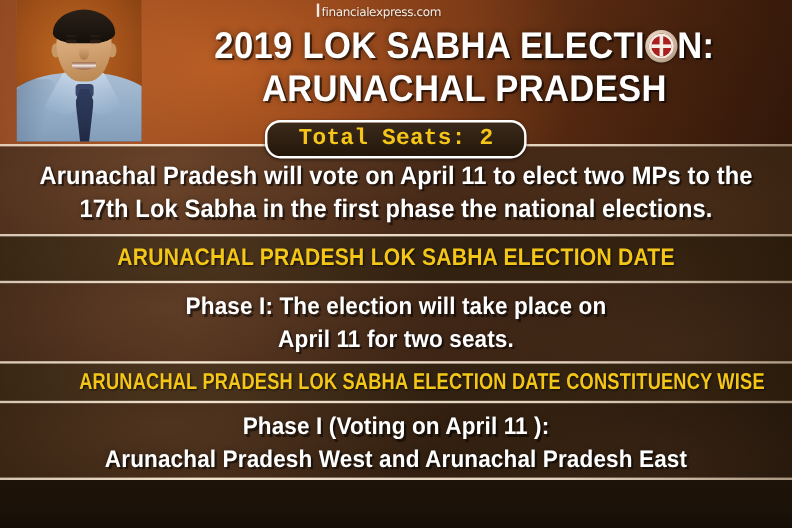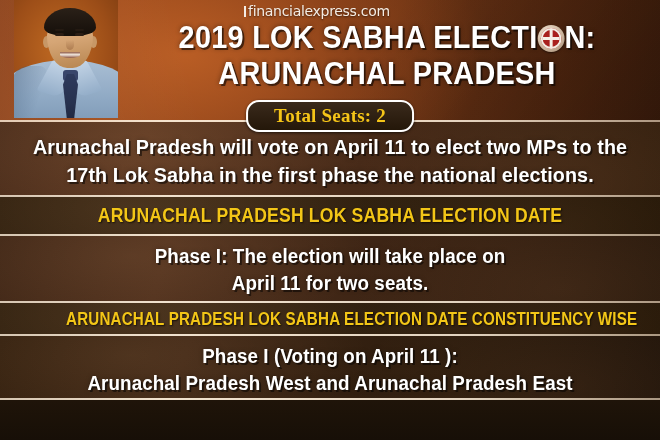--- a/index.html
+++ b/index.html
@@ -142,22 +142,22 @@
     position: absolute;
     left: 52px; top: 40px;
     width: 8px; height: 10px;
     background: linear-gradient(180deg, rgba(160,110,70,0.0), rgba(150,100,62,0.55));
     border-radius: 0 0 50% 50%;
   }
 
   
   .site-logo {
     position: absolute;
-    left: 244px; top: 3px;
-    font-size: 14px;
+    left: 264px; top: 3px;
+    font-size: 10px;
     letter-spacing: -0.3px;
     color: #f4ece4;
     font-family: "DejaVu Sans", sans-serif;
     text-shadow: 0 1px 2px rgba(0,0,0,0.55);
     white-space: nowrap;
   }
   .site-logo .tick {
     display: inline-block;
     width: 2px; height: 11px;
     background: #f4ece4;
@@ -228,21 +228,21 @@
     position: absolute;
     left: 50%;
     top: 100px;
     transform: translateX(-50%);
     z-index: 8;
     padding: 3px 26px 4px 26px;
     background: linear-gradient(180deg, #3a2a1c 0%, #241709 100%);
     border: 2px solid #ffffff;
     border-radius: 13px;
     color: #f5c518;
-    font-family: Liberation Serif, serif;
+    font-family: Liberation Mono, monospace;
     font-weight: bold;
     font-size: 19px;
     line-height: 21px;
     letter-spacing: 0.2px;
     white-space: nowrap;
     transform-origin: center;
     box-shadow: 0 1px 3px rgba(0,0,0,0.6);
   }
 
   

